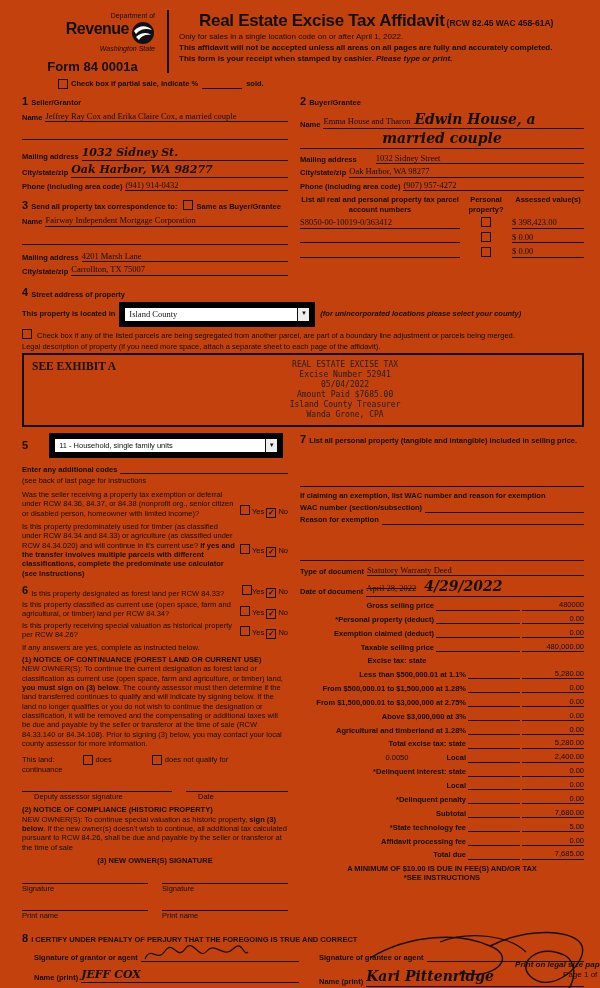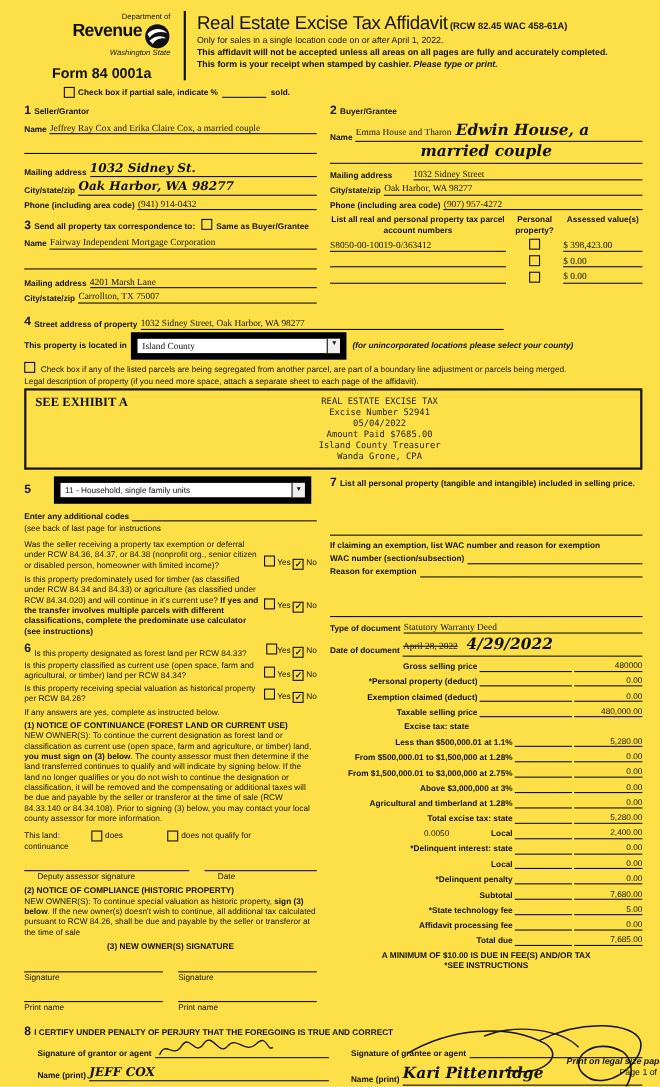--- a/index.html
+++ b/index.html
@@ -1,29 +1,29 @@
 <!DOCTYPE html>
 <html><head>
 <meta charset="utf-8">
 <style>
   html,body{margin:0;padding:0;background:#e8e8e8;}
-  .page{width:600px;height:988px;background:#fde047;position:relative;margin:0 auto;
+  .page{width:600px;height:988px;background:#c2410c;position:relative;margin:0 auto;
     font-family:"Liberation Sans",sans-serif;font-size:7.5px;color:#111;line-height:1.25;overflow:hidden;}
   .pad{padding:6px 16px 0 22px;}
   
   .hdr{display:flex;align-items:stretch;padding:8px 10px 2px 30px;}
   .logo{width:125px;text-align:right;padding-top:4px;}
   .logo .l1{font-size:7px;}
   .logo .l2{font-size:16px;font-weight:bold;letter-spacing:-.5px;margin-top:-2px;}
   .logo .l3{font-size:7px;font-style:italic;}
   .logo .l4{font-size:13px;font-weight:bold;margin-top:5px;text-align:center;}
   .logo-row{display:flex;justify-content:flex-end;align-items:flex-start;gap:2px;}
   .vdiv{width:2px;background:#111;margin:2px 10px 2px 12px;}
   .titleblock{flex:1;padding-top:2px;}
-  .title{font-size:17px;font-weight:normal;letter-spacing:-.3px;display:inline;}
+  .title{font-size:17px;font-weight:bold;letter-spacing:-.3px;display:inline;margin-left:20px;}
   .rcw{font-size:8.5px;font-weight:bold;}
   .sub{font-size:8px;margin-top:1px;}
   .b{font-weight:bold;} .i{font-style:italic;}
   
   .cb{display:inline-block;width:8px;height:8px;border:1px solid #111;vertical-align:-1px;
       font-size:8px;line-height:7px;text-align:center;font-weight:bold;}
   .row{display:flex;align-items:flex-end;}
   .line{flex:1;border-bottom:1px solid #111;min-height:9px;}
   .typed{font-family:"Liberation Serif",serif;font-size:8.5px;white-space:nowrap;}
   .hand{font-family:"DejaVu Serif",serif;font-style:italic;font-weight:bold;font-size:11px;white-space:nowrap;}
@@ -190,21 +190,20 @@
           <span class="c3"><span class="typed">$ 0.00</span></span>
         </div>
       </div>
     </div>
   </div>
 
   <div class="pad mt4">
     <div class="row">
       <span class="secnum">4</span>
       <span class="b nw">Street address of property</span>
-      <span class="line" style="margin-left:3px;max-width:330px;"><span class="typed">1032 Sidney Street, Oak Harbor, WA 98277</span></span>
     </div>
     <div class="row mt2" style="align-items:center;">
       <span class="b nw">This property is located in</span>
       <span class="dd" style="width:180px;margin-left:4px;">
         <span class="typed">Island County</span>
         <span class="arr">▼</span>
       </span>
       <span class="b i" style="margin-left:5px;">(for unincorporated locations please select your county)</span>
     </div>
     <div class="mt2">

